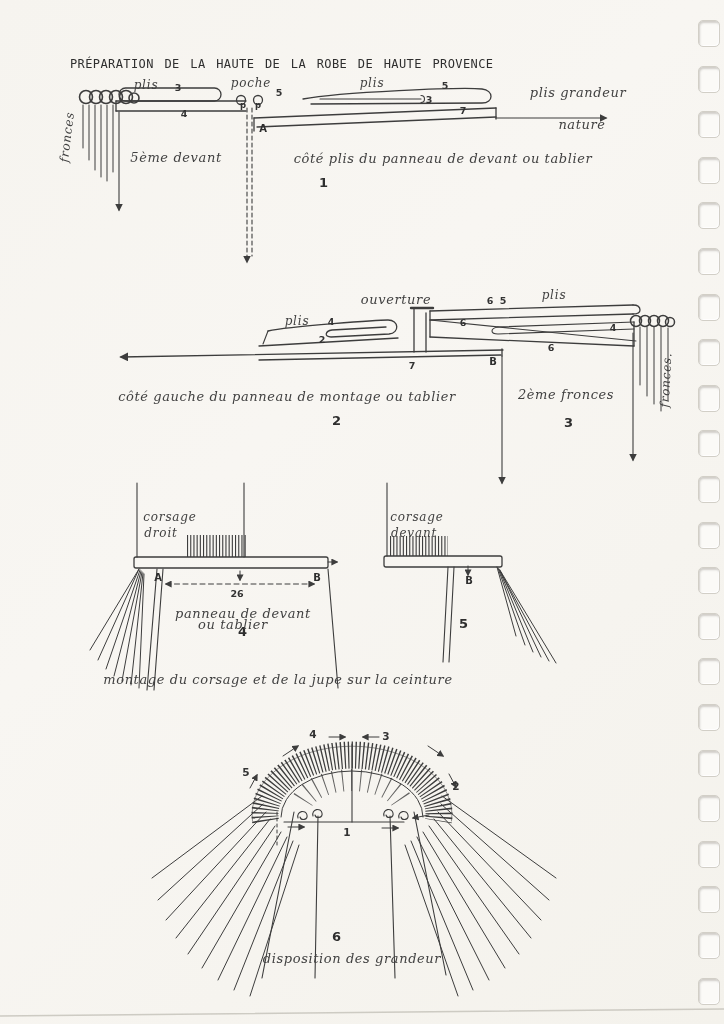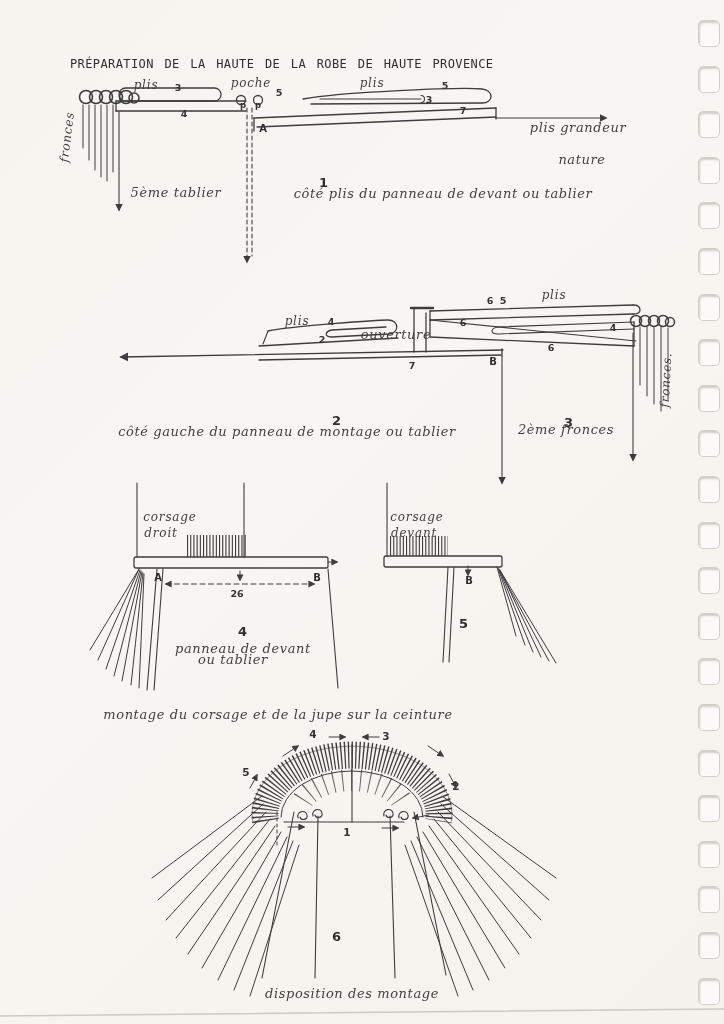--- a/index.html
+++ b/index.html
@@ -1,21 +1,21 @@
 <!DOCTYPE html>
 <html><head>
 <meta charset="utf-8">
 <style>
   html,body{margin:0;padding:0;}
   body{width:724px;height:1024px;background:#e9e7e1;position:relative;overflow:hidden;
        font-family:"DejaVu Sans", sans-serif;}
   .paper{position:absolute;inset:0;background:linear-gradient(135deg,#f6f4ef 0%,#f8f6f2 40%,#f4f2ec 100%);}
   svg.art{position:absolute;left:0;top:0;}
   .lbl{position:absolute;transform:translate(-50%,-50%);white-space:nowrap;color:#3b3b3b;}
-  .script{font-family:"DejaVu Serif", serif;font-style:italic;font-size:13px;letter-spacing:0.6px;color:#414141;margin-top:35px;}
+  .script{font-family:"DejaVu Serif", serif;font-style:italic;font-size:13px;letter-spacing:0.6px;color:#414141;}
   .script-sm{font-family:"DejaVu Serif", serif;font-style:italic;font-size:12px;letter-spacing:0.8px;color:#414141;}
   .num{font-family:"DejaVu Sans", sans-serif;font-size:9.5px;font-weight:600;color:#333;}
   .bignum{font-family:"DejaVu Sans", sans-serif;font-size:13px;font-weight:bold;color:#2e2e2e;letter-spacing:1px;}
   .pt{font-family:"DejaVu Sans", sans-serif;font-size:10px;font-weight:bold;color:#2e2e2e;}
   .title{position:absolute;left:70px;top:57px;font-family:"DejaVu Sans Mono", monospace;
          font-size:12px;letter-spacing:0.4px;word-spacing:3px;color:#2f2f2f;}
   .holes{position:absolute;right:3px;top:0;width:23px;height:1024px;}
   .hole{position:absolute;left:0;width:20px;height:25px;border-radius:5px;
         background:#fbfaf7;border:1px solid #d2cfc7;
         box-shadow:inset 1px 2px 2px rgba(158,154,146,.45), inset -1px -1px 1px rgba(255,255,255,.9);}
@@ -205,21 +205,21 @@
 <span class="lbl num" style="left:258px;top:105px;font-size:8.5px">p</span>
 <span class="lbl num" style="left:279px;top:92px">5</span>
 <span class="lbl script-sm" style="left:372px;top:83px">plis</span>
 <span class="lbl num" style="left:445px;top:85px">5</span>
 <span class="lbl num" style="left:429px;top:99px">3</span>
 <span class="lbl num" style="left:463px;top:110px">7</span>
 <span class="lbl pt" style="left:263px;top:128px">A</span>
 <span class="lbl script" style="left:578px;top:92px">plis grandeur</span>
 <span class="lbl script" style="left:582px;top:124px">nature</span>
 <span class="lbl script-sm" style="left:67px;top:137px;transform:translate(-50%,-50%) rotate(-83deg)">fronces</span>
-<span class="lbl script" style="left:176px;top:157px">5ème tablier</span>
+<span class="lbl script" style="left:176px;top:157px">5ème devant</span>
 <span class="lbl script" style="left:443px;top:158px">côté plis du panneau de devant ou tablier</span>
 <span class="lbl bignum" style="left:324px;top:182px">1</span>
 
 <span class="lbl script" style="left:396px;top:299px">ouverture</span>
 <span class="lbl script-sm" style="left:297px;top:321px">plis</span>
 <span class="lbl num" style="left:331px;top:321px">4</span>
 <span class="lbl num" style="left:322px;top:339px">2</span>
 <span class="lbl num" style="left:490px;top:300px">6</span>
 <span class="lbl num" style="left:503px;top:300px">5</span>
 <span class="lbl script-sm" style="left:554px;top:295px">plis</span>
@@ -247,21 +247,21 @@
 <span class="lbl pt" style="left:469px;top:580px">B</span>
 <span class="lbl bignum" style="left:464px;top:623px">5</span>
 <span class="lbl script" style="left:278px;top:679px">montage du corsage et de la jupe sur la ceinture</span>
 
 <span class="lbl num" style="left:313px;top:734px;font-size:10.5px">4</span>
 <span class="lbl num" style="left:386px;top:736px;font-size:10.5px">3</span>
 <span class="lbl num" style="left:246px;top:772px;font-size:10.5px">5</span>
 <span class="lbl num" style="left:456px;top:786px;font-size:10.5px">2</span>
 <span class="lbl num" style="left:347px;top:832px;font-size:10.5px">1</span>
 <span class="lbl bignum" style="left:337px;top:936px">6</span>
-<span class="lbl script" style="left:352px;top:958px">disposition des montage</span>
+<span class="lbl script" style="left:352px;top:958px">disposition des grandeur</span>
 
 <div class="holes">
     <div class="hole" style="top: 20px;"></div>
     <div class="hole" style="top: 65.6px;"></div>
     <div class="hole" style="top: 111.2px;"></div>
     <div class="hole" style="top: 156.8px;"></div>
     <div class="hole" style="top: 202.4px;"></div>
     <div class="hole" style="top: 248px;"></div>
     <div class="hole" style="top: 293.6px;"></div>
     <div class="hole" style="top: 339.2px;"></div>

